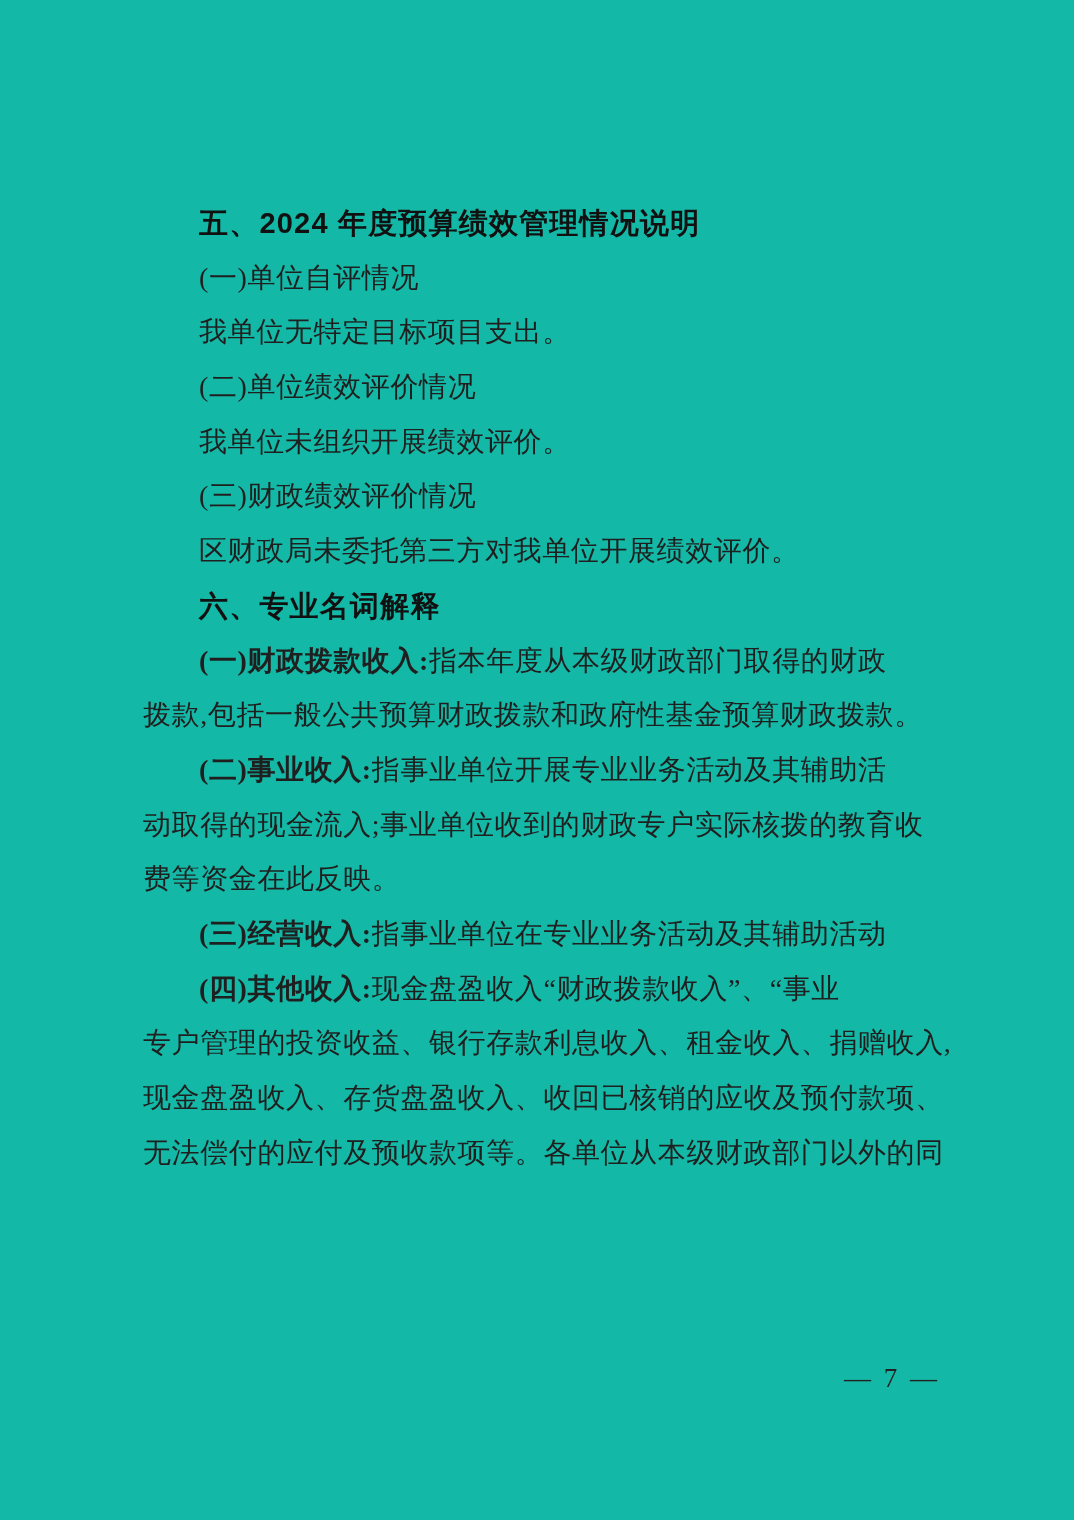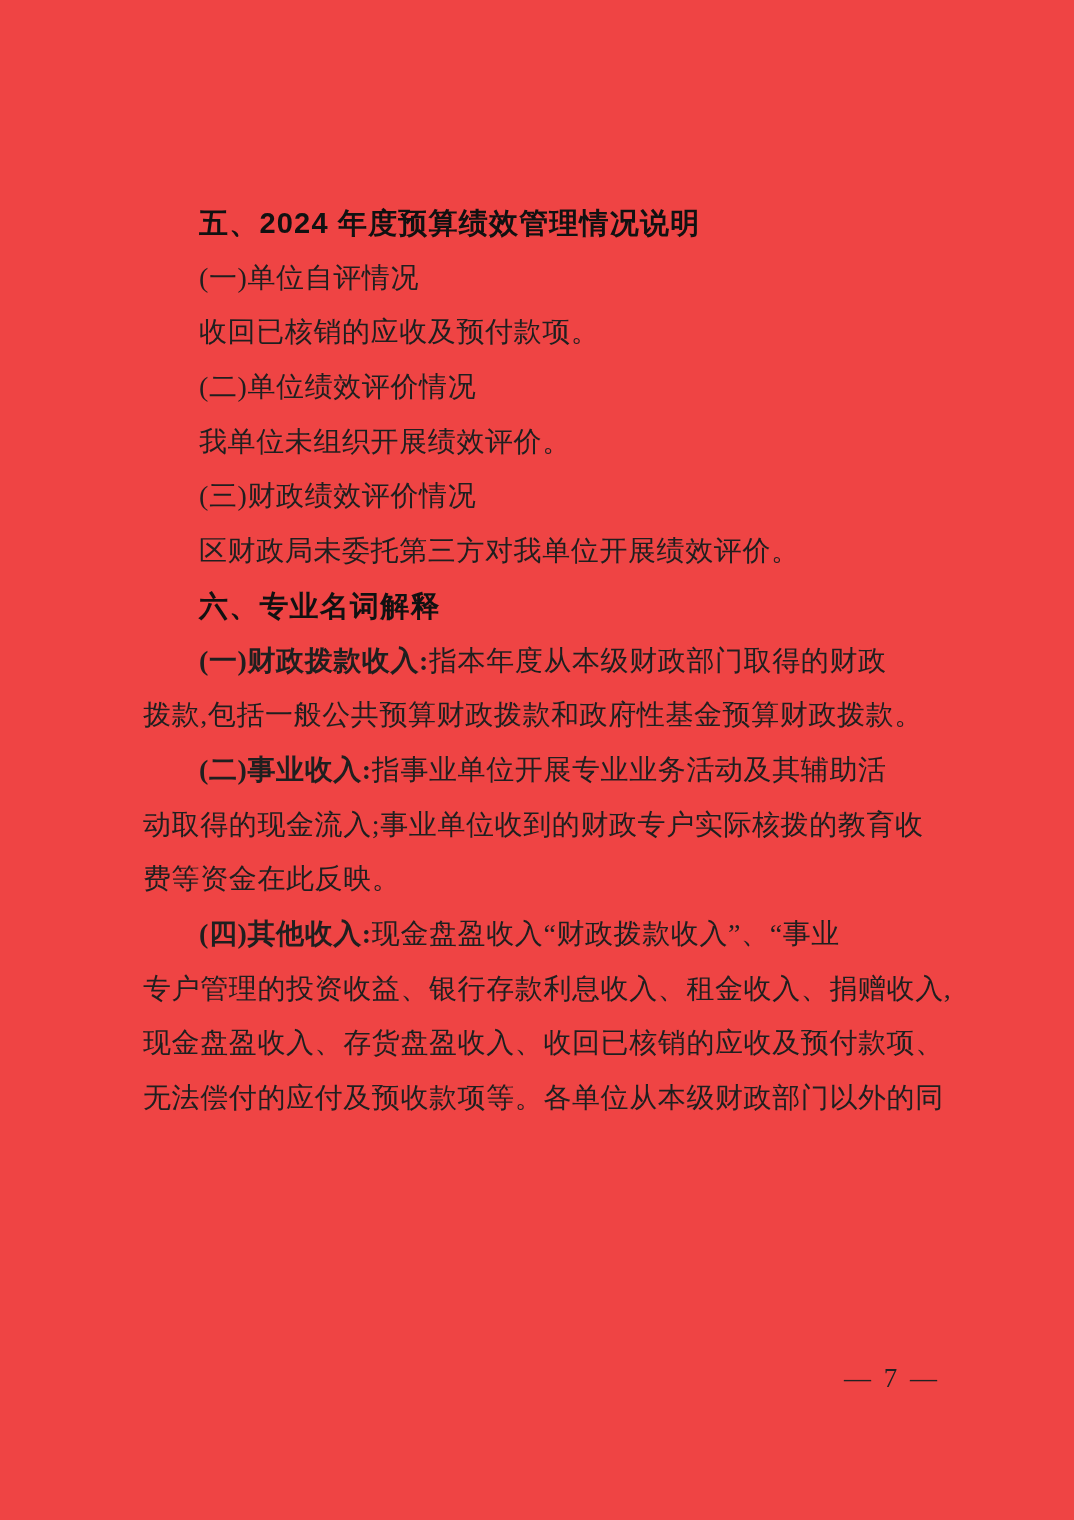--- a/index.html
+++ b/index.html
@@ -10,21 +10,21 @@
     width: 1074px;
     height: 1520px;
     background: #ffffff;
     position: relative;
     overflow: hidden;
     font-family: "Liberation Serif", "DejaVu Serif", serif;
   }
   .page {
     position: absolute;
     inset: 0;
-    background: #ef4444;
+    background: #14b8a6;
   }
   .doc {
     position: absolute;
     left: 143px;
     top: 196px;
     width: 805px;
     color: #1f1f1f;
   }
   .line {
     height: 54.7px;
@@ -62,21 +62,21 @@
 <body>
 
 <div class="page">
 
   <div class="doc">
 
     <div class="line heading indent"><span></span><span>五、2024 年度预算绩效管理情况说明</span></div>
 
     <div class="line indent"><span class="lead"></span><span>(一)单位自评情况</span></div>
 
-    <div class="line indent"><span class="lead"></span><span>收回已核销的应收及预付款项。</span></div>
+    <div class="line indent"><span class="lead"></span><span>我单位无特定目标项目支出。</span></div>
 
     <div class="line indent"><span class="lead"></span><span>(二)单位绩效评价情况</span></div>
 
     <div class="line indent"><span class="lead"></span><span>我单位未组织开展绩效评价。</span></div>
 
     <div class="line indent"><span class="lead"></span><span>(三)财政绩效评价情况</span></div>
 
     <div class="line indent"><span class="lead"></span><span>区财政局未委托第三方对我单位开展绩效评价。</span></div>
 
     <div class="line heading indent"><span></span><span>六、专业名词解释</span></div>
@@ -84,20 +84,21 @@
     <div class="line indent"><span class="lead">(一)财政拨款收入:</span><span>指本年度从本级财政部门取得的财政</span></div>
 
     <div class="line"><span class="lead"></span><span>拨款,包括一般公共预算财政拨款和政府性基金预算财政拨款。</span></div>
 
     <div class="line indent"><span class="lead">(二)事业收入:</span><span>指事业单位开展专业业务活动及其辅助活</span></div>
 
     <div class="line"><span class="lead"></span><span>动取得的现金流入;事业单位收到的财政专户实际核拨的教育收</span></div>
 
     <div class="line"><span class="lead"></span><span>费等资金在此反映。</span></div>
 
+    <div class="line indent"><span class="lead">(三)经营收入:</span><span>指事业单位在专业业务活动及其辅助活动</span></div>
 
 
     <div class="line indent"><span class="lead">(四)其他收入:</span><span>现金盘盈收入“财政拨款收入”、“事业</span></div>
 
 
     <div class="line"><span class="lead"></span><span>专户管理的投资收益、银行存款利息收入、租金收入、捐赠收入,</span></div>
 
     <div class="line"><span class="lead"></span><span>现金盘盈收入、存货盘盈收入、收回已核销的应收及预付款项、</span></div>
 
     <div class="line"><span class="lead"></span><span>无法偿付的应付及预收款项等。各单位从本级财政部门以外的同</span></div>

